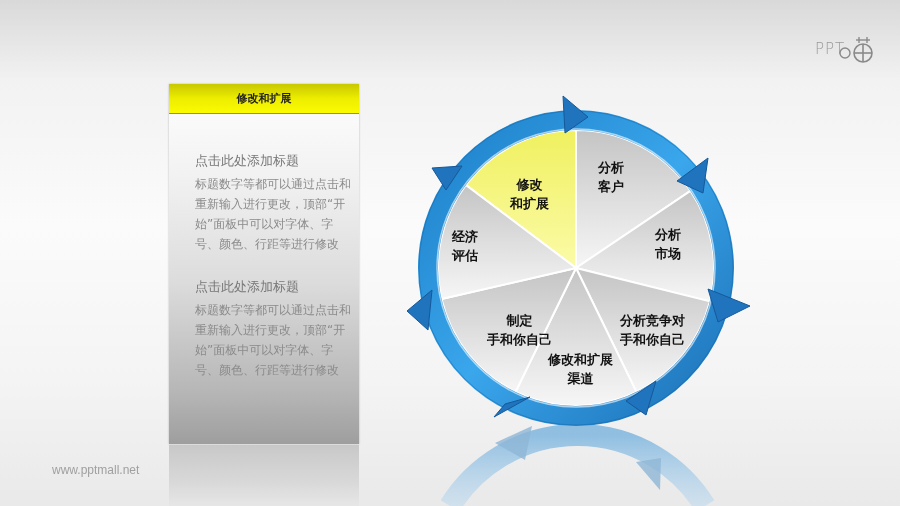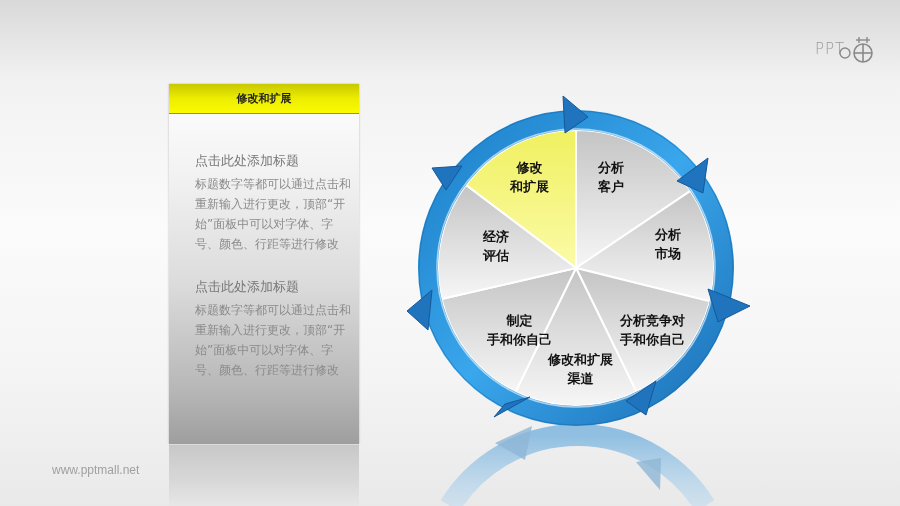--- a/index.html
+++ b/index.html
@@ -102,19 +102,19 @@
     <polygon points="563,96 588,117 565,133"></polygon>
     <polygon points="708,158 703,193 677,181"></polygon>
     <polygon points="708,289 750,306 718,322"></polygon>
     <polygon points="656,381 646,415 626,401"></polygon>
     <polygon points="530,397 494,417 505,404"></polygon>
     <polygon points="432,290 428,330 407,311"></polygon>
     <polygon points="432,168 462,166 446,190"></polygon>
   </g>
 </svg>
 
-<div class="seg-label" style="left:510px;top:158px"><span>修改</span><br><span>和扩展</span></div>
+<div class="seg-label" style="left:510px;top:175px"><span>修改</span><br><span>和扩展</span></div>
 <div class="seg-label" style="left:598px;top:158px"><span>分析</span><br><span>客户</span></div>
 <div class="seg-label" style="left:655px;top:225px"><span>分析</span><br><span>市场</span></div>
 <div class="seg-label" style="left:620px;top:311px"><span>分析竞争对</span><br><span>手和你自己</span></div>
 <div class="seg-label" style="left:548px;top:350px"><span>修改和扩展</span><br><span>渠道</span></div>
 <div class="seg-label" style="left:487px;top:311px"><span>制定</span><br><span>手和你自己</span></div>
-<div class="seg-label" style="left:483px;top:227px"><span>经济</span><br><span>评估</span></div>
+<div class="seg-label" style="left:452px;top:227px"><span>经济</span><br><span>评估</span></div>
 
 </body></html>

